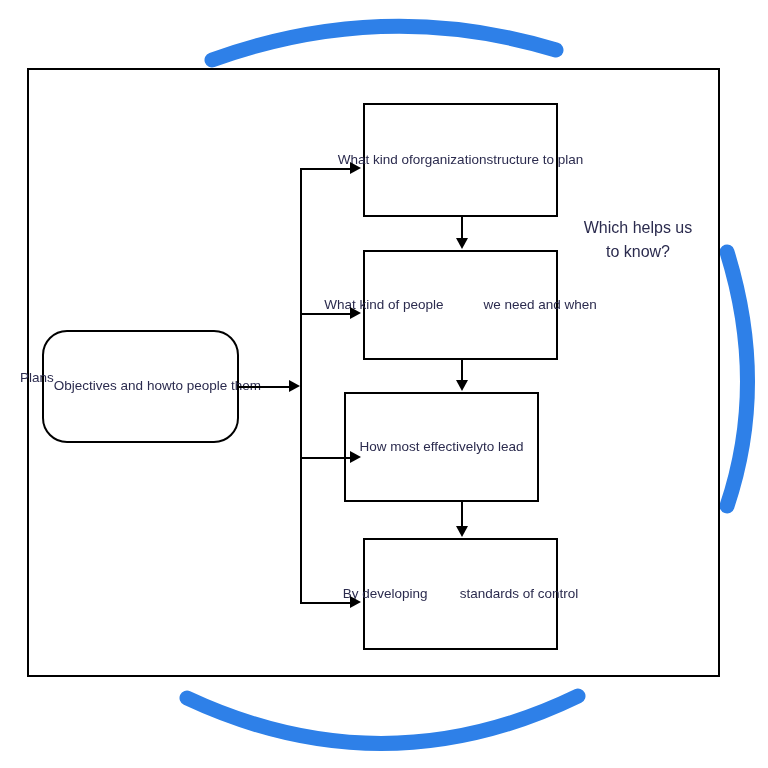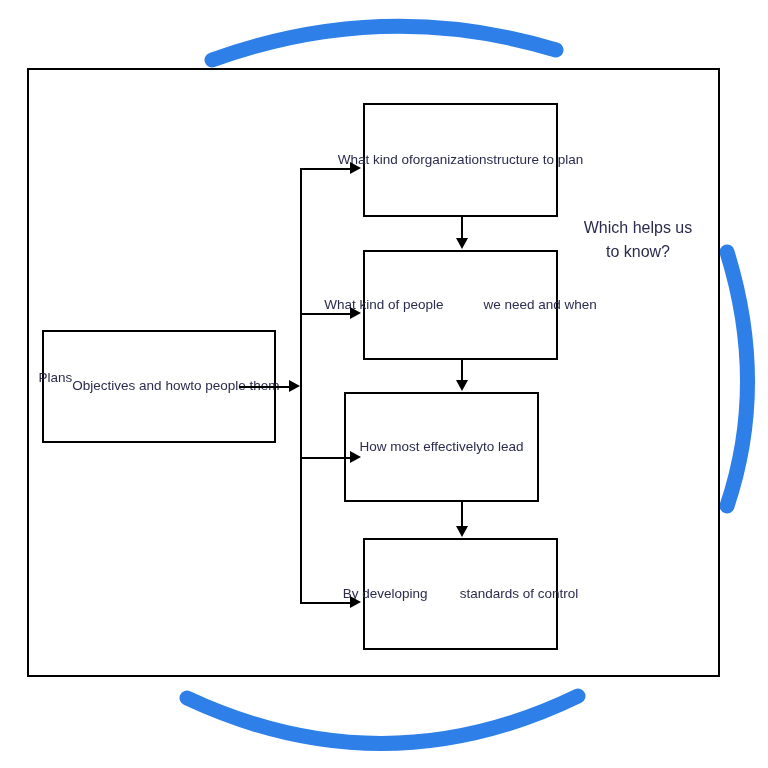--- a/index.html
+++ b/index.html
@@ -100,21 +100,21 @@
 <div id="canvas">
 
   <svg id="arcs" viewBox="0 0 768 768" xmlns="http://www.w3.org/2000/svg">
     <path d="M 212 60 Q 384 -2 556 50" fill="none" stroke="#2E80E8" stroke-width="15" stroke-linecap="round"></path>
     <path d="M 727 252 Q 768 384 727 506" fill="none" stroke="#2E80E8" stroke-width="15" stroke-linecap="round"></path>
     <path d="M 187 698 Q 384 790 578 696" fill="none" stroke="#2E80E8" stroke-width="15" stroke-linecap="round"></path>
   </svg>
 
   <div class="outer-frame"></div>
 
-  <div class="node-box" style="left:42px; top:330px; width:234px; height:113px;">
+  <div class="node-box" style="left:42px; top:330px; width:197px; height:113px;border-radius:25px;">
     <span class="line plans-title">Plans</span>
     <span class="line">Objectives and how</span>
     <span class="line">to people them</span>
   </div>
 
   <div class="node-box" style="left:363px; top:103px; width:195px; height:114px;">
     <span class="line">What kind of</span>
     <span class="line">organization</span>
     <span class="line">structure to plan</span>
   </div>

